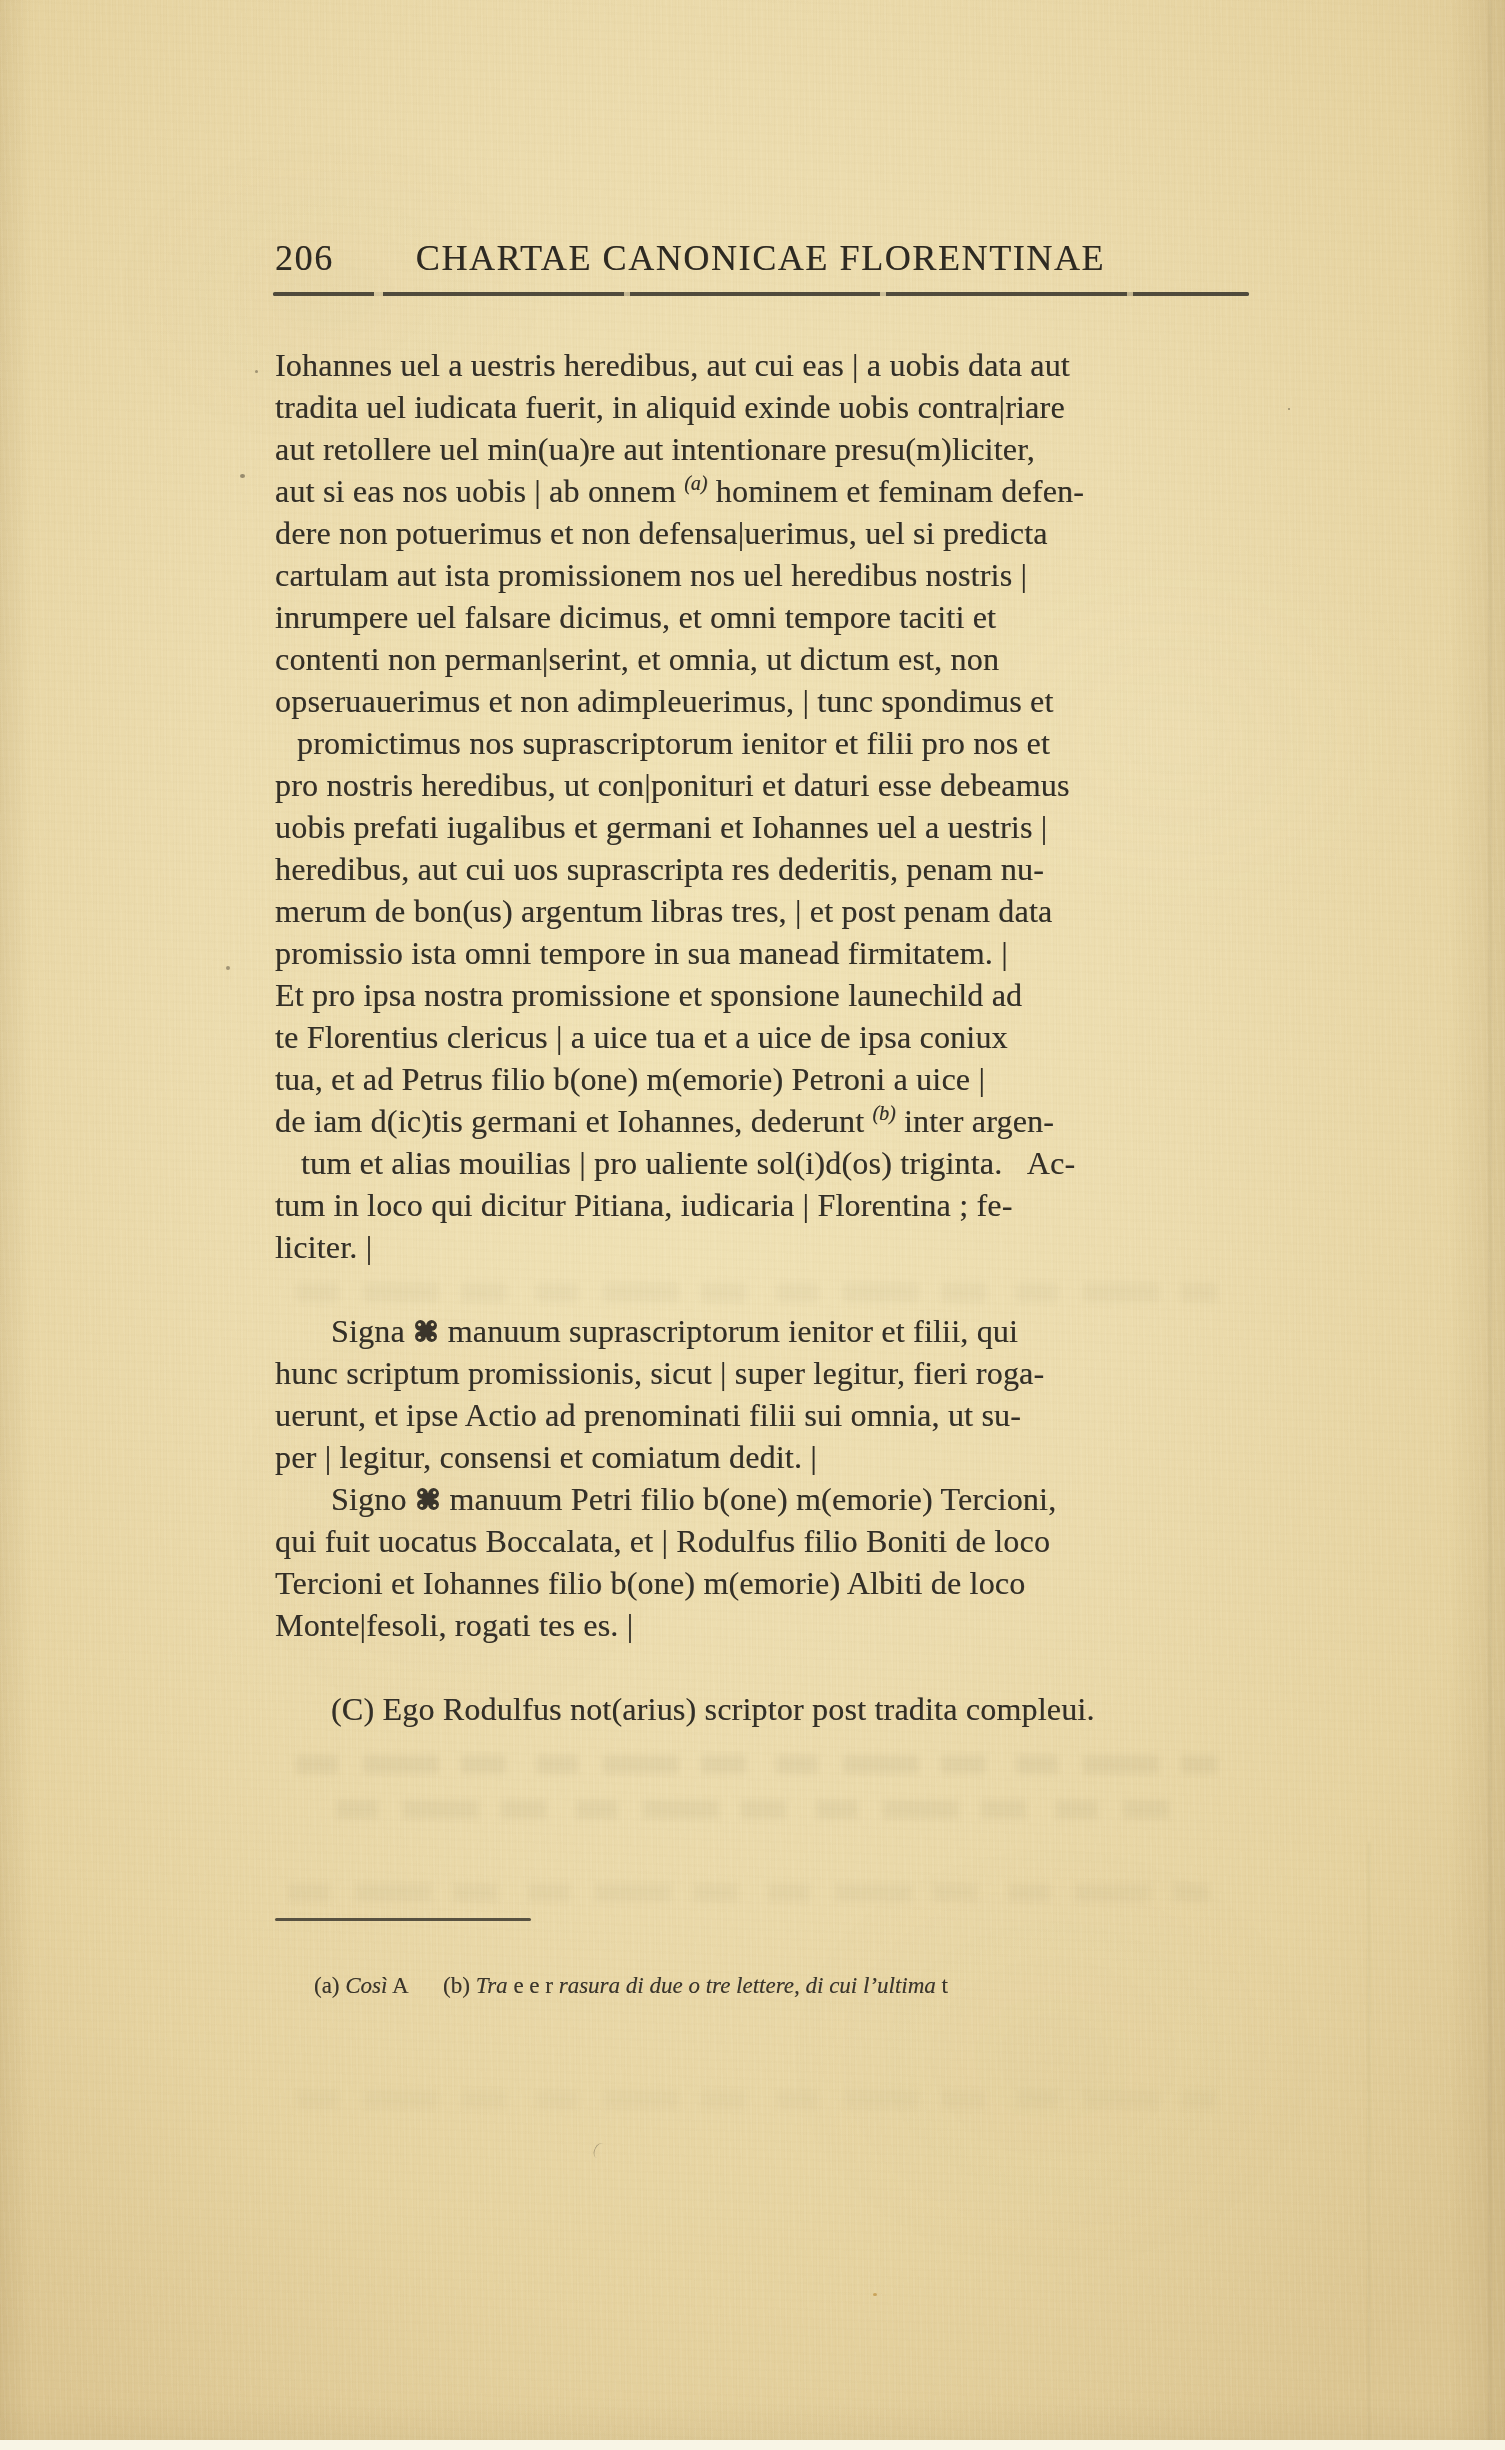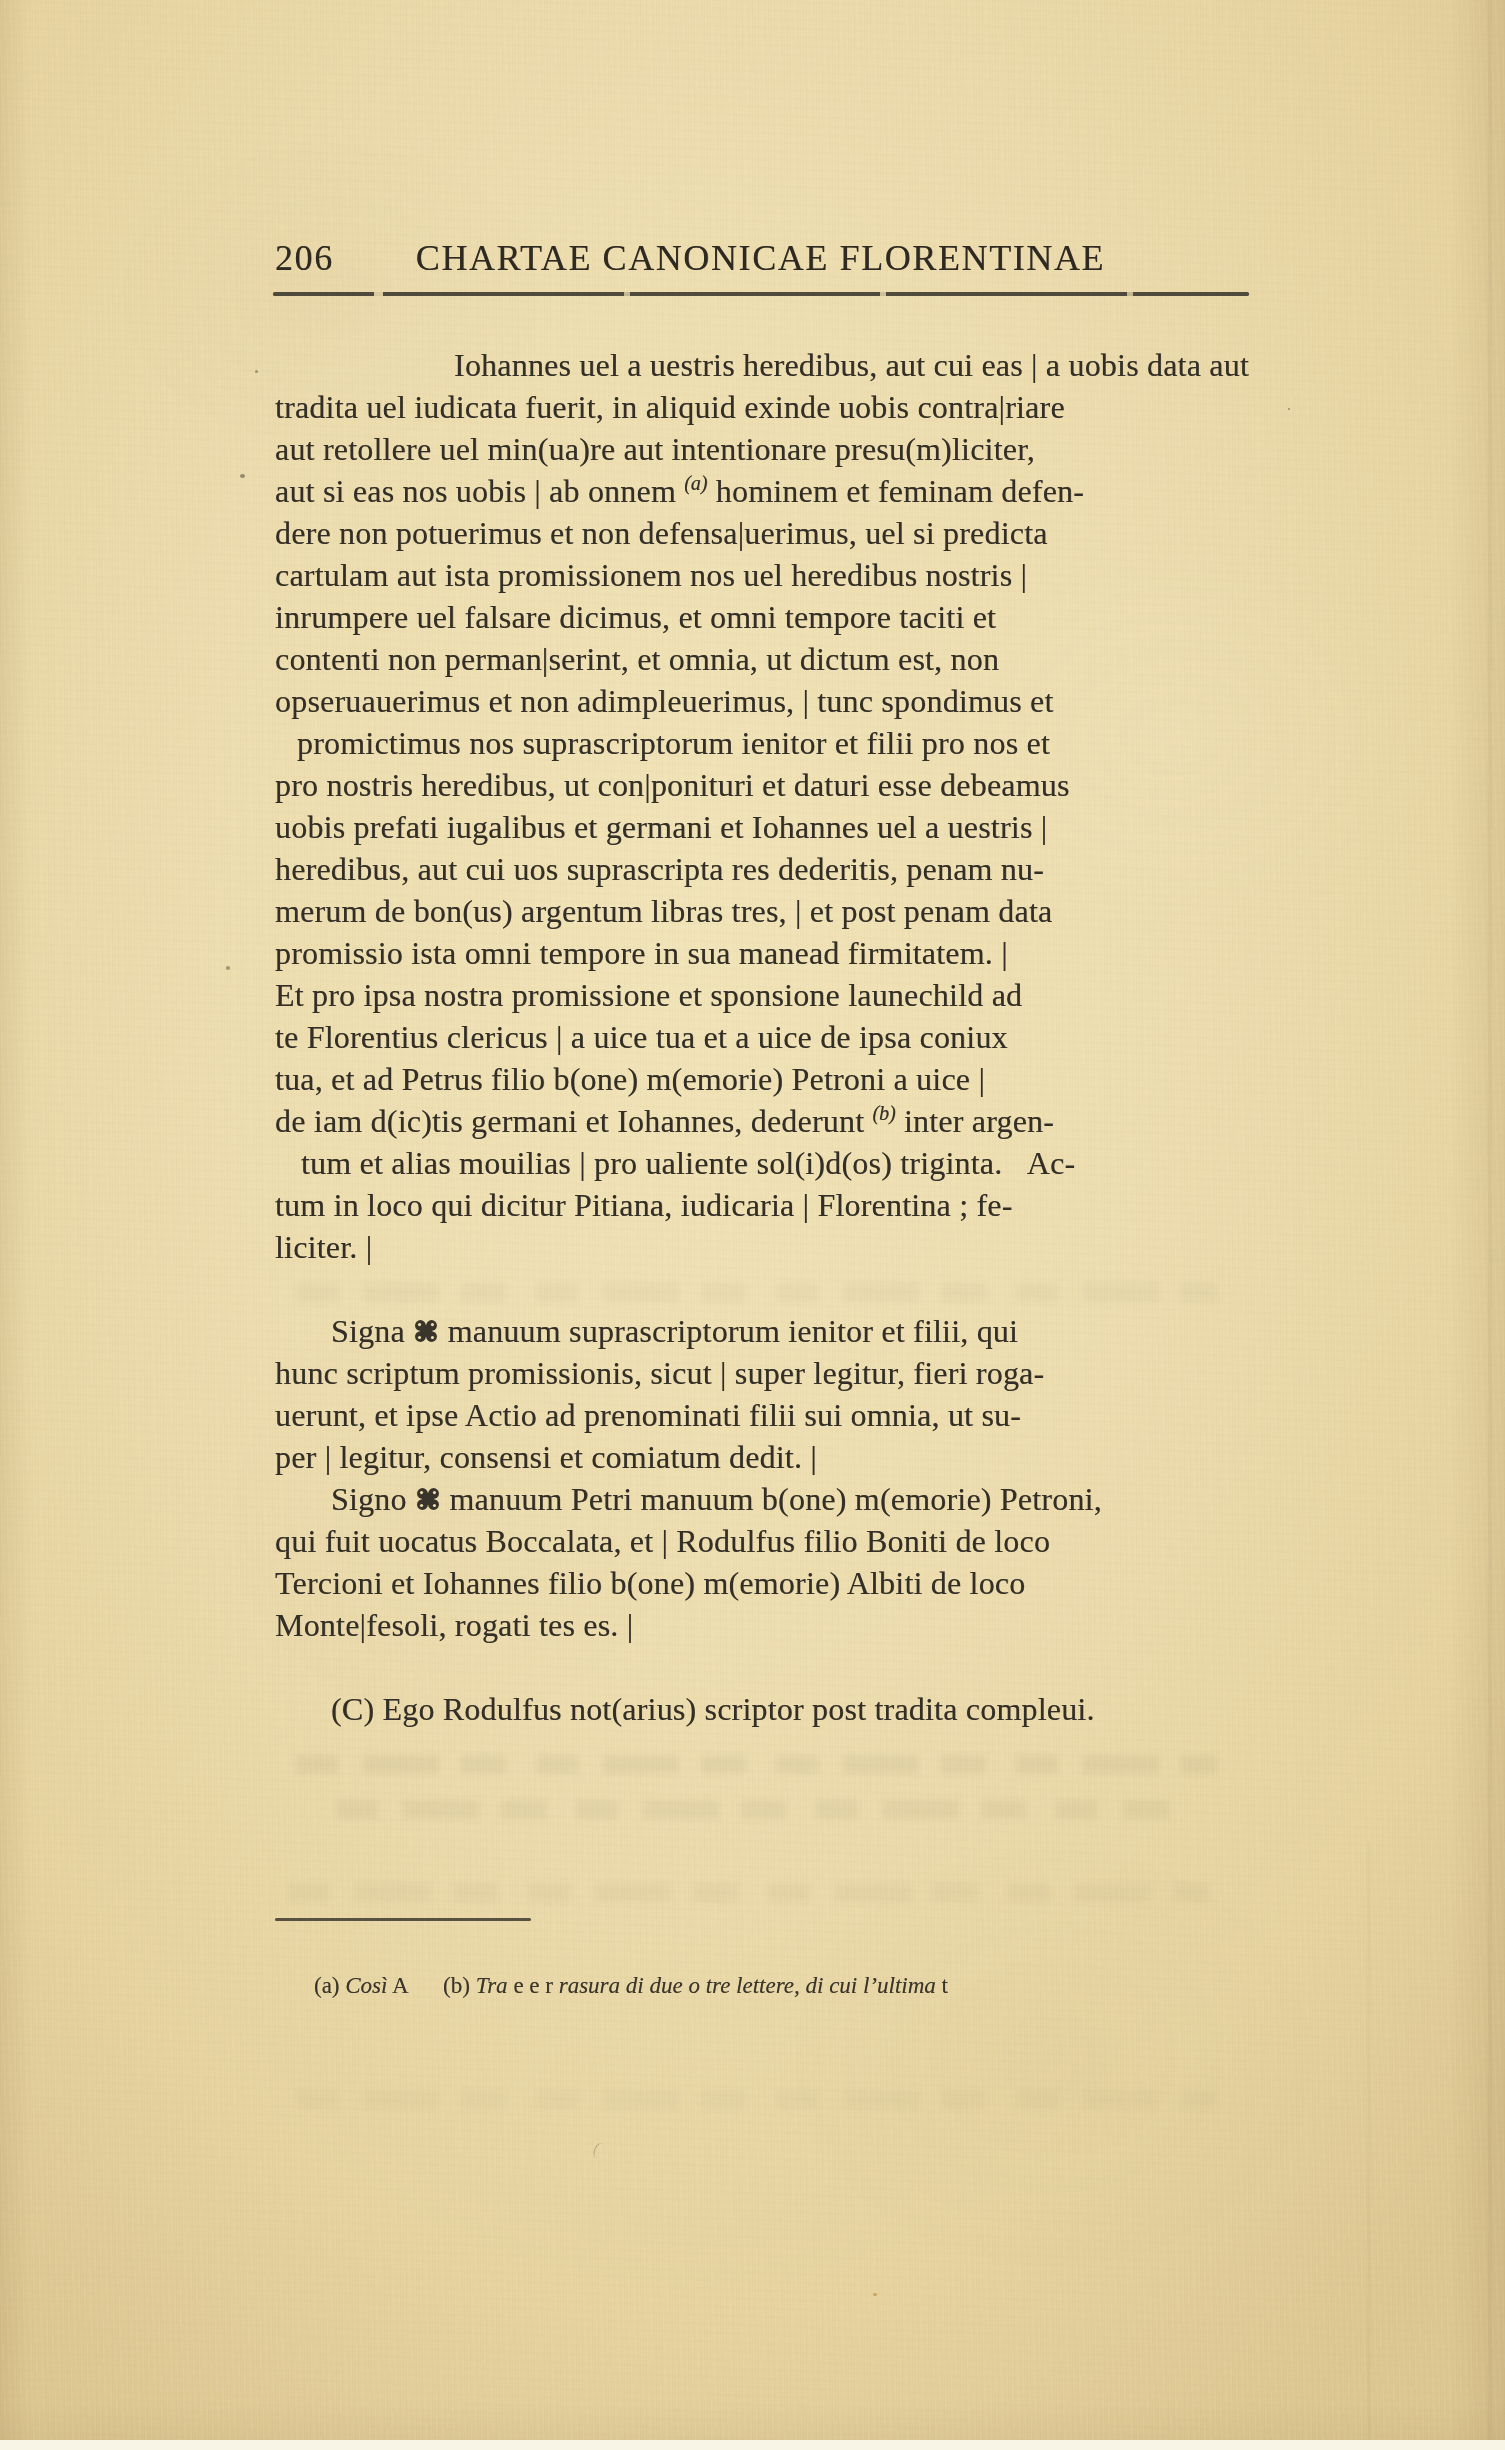--- a/index.html
+++ b/index.html
@@ -77,21 +77,21 @@
   <div class="mottle"></div>
 
   <div class="hdr">
     <span class="num">206</span>
     <span class="ttl">CHARTAE CANONICAE FLORENTINAE</span>
   </div>
   <div class="rule"></div>
 
   <div class="bodytext">
       <div class="para">
-        <div class="line just" style="word-spacing: 0px; text-align: right;"><span>Iohannes uel a uestris heredibus, aut cui eas | a uobis data aut</span></div>
+        <div class="line just" style="word-spacing: 0px;"><span>Iohannes uel a uestris heredibus, aut cui eas | a uobis data aut</span></div>
         <div class="line just" style="word-spacing: 0px;"><span>tradita uel iudicata fuerit, in aliquid exinde uobis contra|riare</span></div>
         <div class="line just" style="word-spacing: 0px;"><span>aut retollere uel min(ua)re aut intentionare presu(m)liciter,</span></div>
         <div class="line just" style="word-spacing: 0px;"><span>aut si eas nos uobis | ab onnem </span><span class="sup">(a)</span><span> hominem et feminam defen-</span></div>
         <div class="line just" style="word-spacing: 0px;"><span>dere non potuerimus et non defensa|uerimus, uel si predicta</span></div>
         <div class="line just" style="word-spacing: 0px;"><span>cartulam aut ista promissionem nos uel heredibus nostris |</span></div>
         <div class="line just" style="word-spacing: 0px;"><span>inrumpere uel falsare dicimus, et omni tempore taciti et</span></div>
         <div class="line just" style="word-spacing: 0px;"><span>contenti non perman|serint, et omnia, ut dictum est, non</span></div>
         <div class="line just" style="word-spacing: 0px;"><span>opseruauerimus et non adimpleuerimus, | tunc spondimus et</span></div>
         <div class="line just" style="word-spacing: 0px; margin-left: 22px;"><span>promictimus nos suprascriptorum ienitor et filii pro nos et</span></div>
         <div class="line just" style="word-spacing: 0px;"><span>pro nostris heredibus, ut con|ponituri et daturi esse debeamus</span></div>
@@ -135,21 +135,21 @@
                 <circle cx="12.6" cy="27.4" r="7.2"></circle>
                 <circle cx="27.4" cy="27.4" r="7.2"></circle>
                 <rect x="13.8" y="13.8" width="12.4" height="12.4" transform="rotate(45 20 20)"></rect>
               </g>
               <g fill="#ecdcae">
                 <circle cx="11.4" cy="11.4" r="2.1"></circle>
                 <circle cx="28.6" cy="11.4" r="2.1"></circle>
                 <circle cx="11.4" cy="28.6" r="2.1"></circle>
                 <circle cx="28.6" cy="28.6" r="2.1"></circle>
               </g>
-            </svg></span><span>manuum Petri manuum b(one) m(emorie) Petroni,</span></div>
+            </svg></span><span>manuum Petri filio b(one) m(emorie) Tercioni,</span></div>
         <div class="line just" style="word-spacing: 0px;"><span>qui fuit uocatus Boccalata, et | Rodulfus filio Boniti de loco</span></div>
         <div class="line just" style="word-spacing: 0px;"><span>Tercioni et Iohannes filio b(one) m(emorie) Albiti de loco</span></div>
         <div class="line"><span>Monte|fesoli, rogati tes es. |</span></div>
       </div>
       <div class="para indent gap">
         <div class="line"><span>(C) Ego Rodulfus not(arius) scriptor post tradita compleui.</span></div>
       </div>
     </div>
 
   <div class="fnrule"></div>

